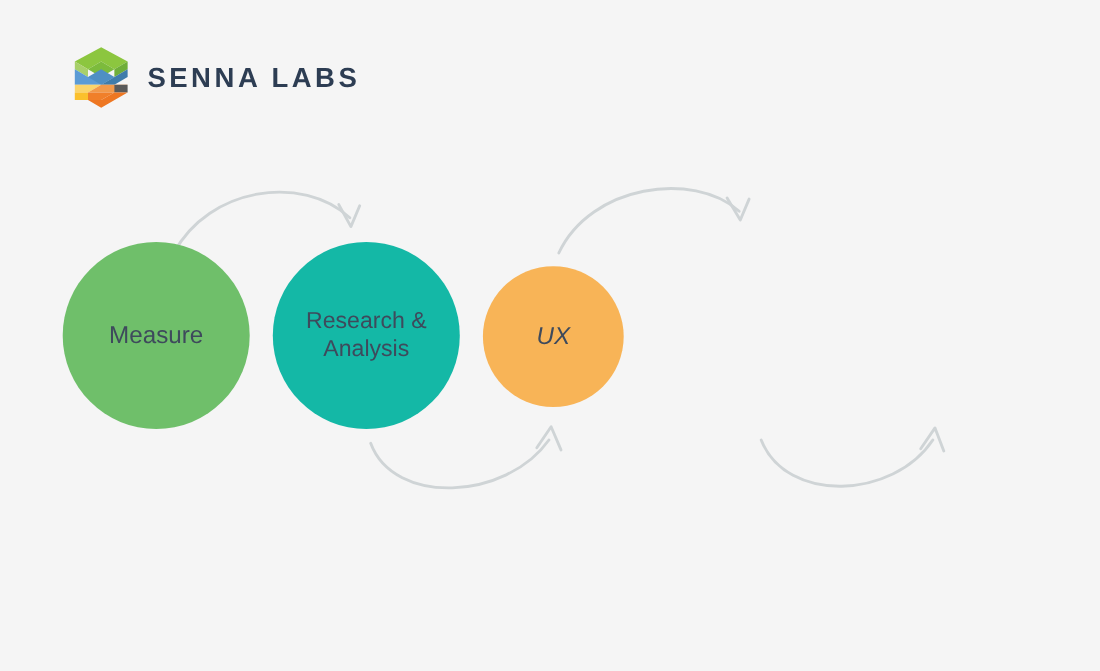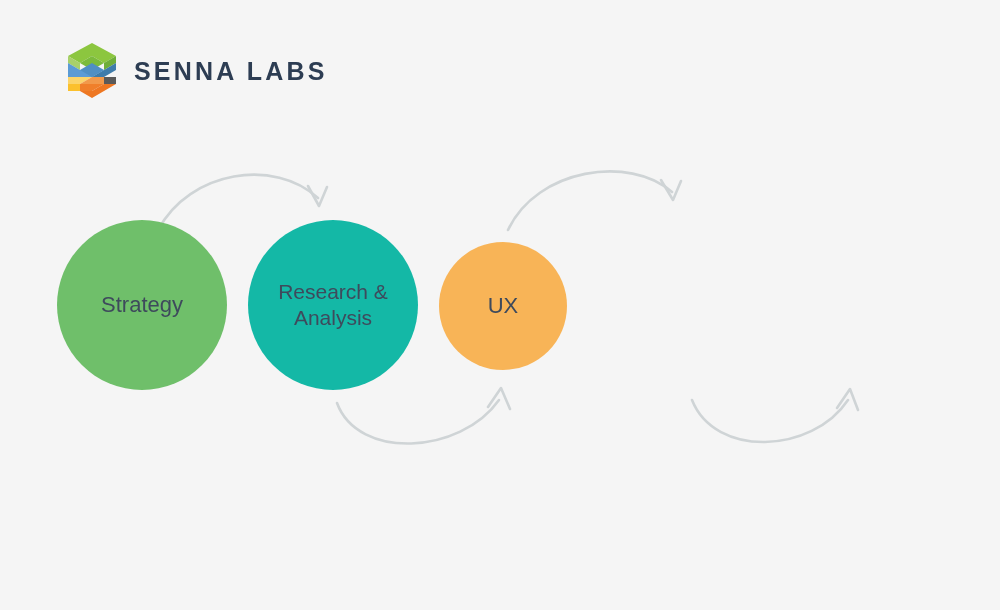--- a/index.html
+++ b/index.html
@@ -135,27 +135,27 @@
 
       <g>
         <path d="M 692 400 C 715 458, 812 454, 848 400"></path>
         <path d="M 837 408 L 850 389 L 858 410"></path>
       </g>
 
     </g>
   </svg>
 
   <div class="node" style="left:57px; top:220px; width:170px; height:170px; background:#6fbf6a;">
-    <span class="node-label">Strategy</span>
+    <span class="node-label">Measure</span>
   </div>
 
   <div class="node" style="left:248px; top:220px; width:170px; height:170px; background:#14b8a6;">
     <span class="node-label two-line">Research &amp;
 Analysis</span>
   </div>
 
-  <div class="node" style="left:439px; top:242px; width:128px; height:128px; background:#f8b457;">
+  <div class="node" style="left:439px; top:242px; width:128px; height:128px; background:#f8b457;font-style:italic;">
     <span class="node-label">UX</span>
   </div>
 
 
 
 </div>
 
 </body></html>

